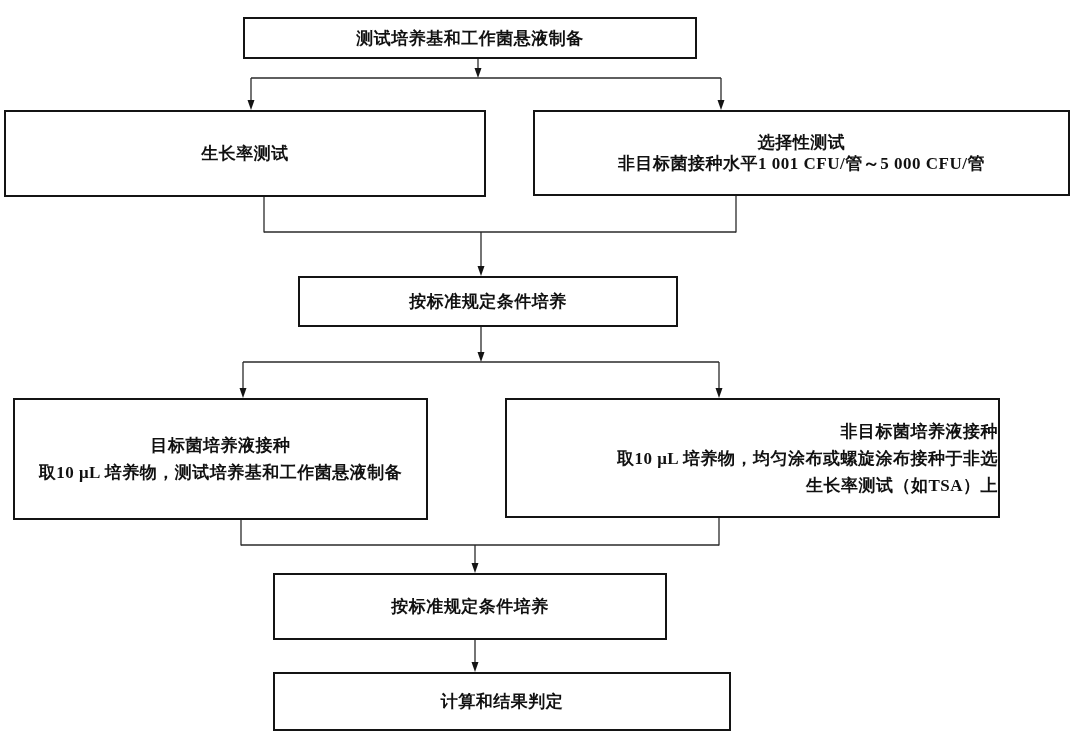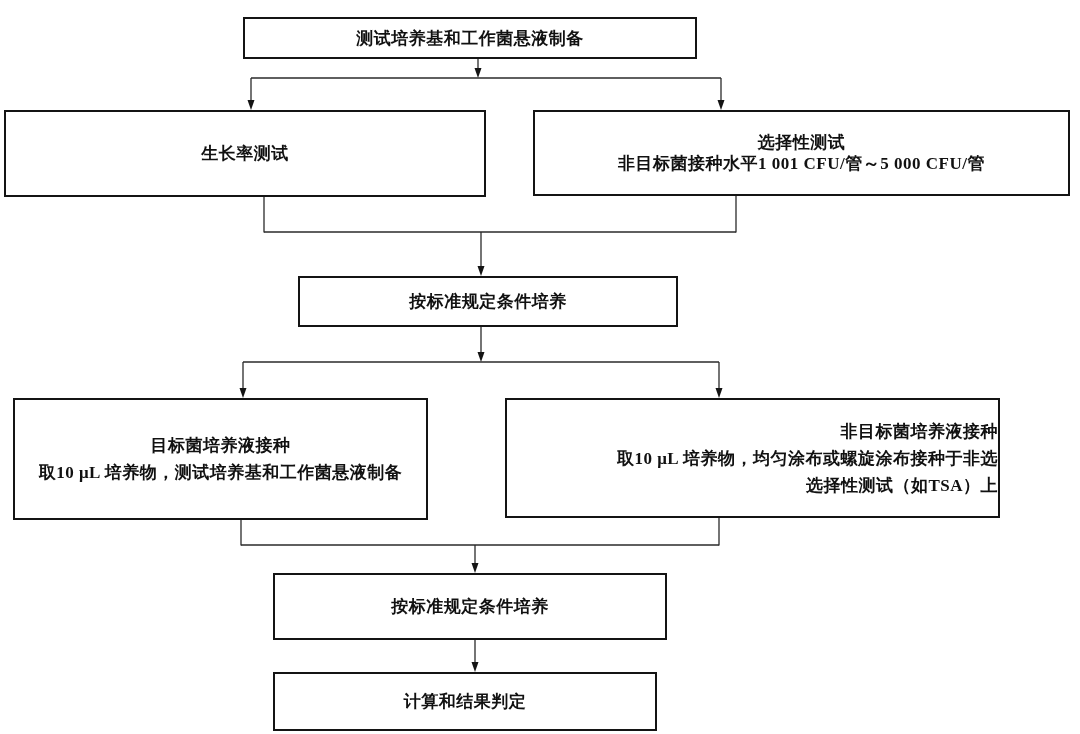--- a/index.html
+++ b/index.html
@@ -44,21 +44,21 @@
   .node.two-line  { gap: 4px; }
   .node.three-line{ gap: 10px; }
 
   #n-prepare   { left: 243px; top: 17px;   width: 454px; height: 42px; }
   #n-growth    { left: 4px;   top: 110px; width: 482px; height: 87px; }
   #n-select    { left: 533px; top: 110px; width: 537px; height: 86px; }
   #n-culture1  { left: 298px; top: 276px; width: 380px; height: 51px; }
   #n-target    { left: 13px;  top: 398px; width: 415px; height: 122px; }
   #n-nontarget { left: 505px; top: 398px; width: 495px; height: 120px; align-items: flex-end; }
   #n-culture2  { left: 273px; top: 573px; width: 394px; height: 67px; }
-  #n-result    { left: 273px; top: 672px; width: 384px; height: 59px; }
+  #n-result    { left: 273px; top: 672px; width: 458px; height: 59px; }
 
   .conn { stroke: #2a2a2a; stroke-width: 1.3; fill: none; }
   .head { fill: #141414; stroke: none; }
 </style>
 </head>
 <body>
 
 <div class="canvas">
 
   <svg class="connectors" viewBox="0 0 1080 734" xmlns="http://www.w3.org/2000/svg">
@@ -123,21 +123,21 @@
   </div>
 
   <div class="node three-line" id="n-target">
     <div class="txt">目标菌培养液接种</div>
     <div class="txt">取10 μL 培养物，测试培养基和工作菌悬液制备</div>
   </div>
 
   <div class="node three-line" id="n-nontarget">
     <div class="txt">非目标菌培养液接种</div>
     <div class="txt">取10 μL 培养物，均匀涂布或螺旋涂布接种于非选</div>
-    <div class="txt">选择性测试（如TSA）上</div>
+    <div class="txt">生长率测试（如TSA）上</div>
   </div>
 
   <div class="node" id="n-culture2">
     <div class="txt">按标准规定条件培养</div>
   </div>
 
   <div class="node" id="n-result">
     <div class="txt">计算和结果判定</div>
   </div>
 

